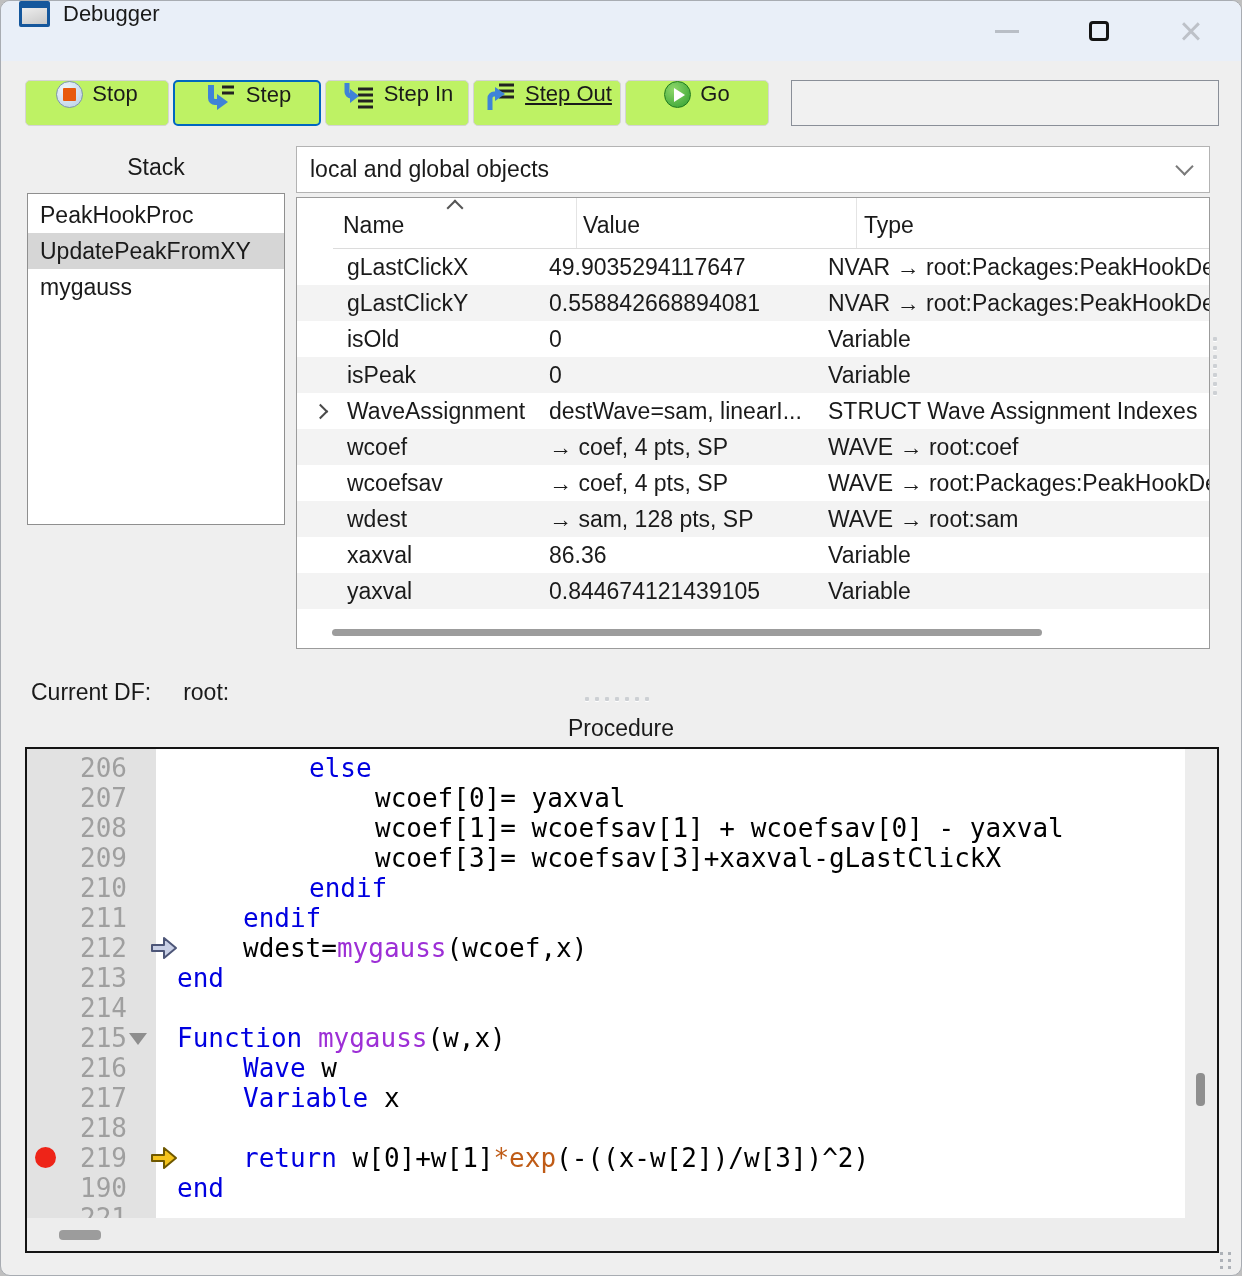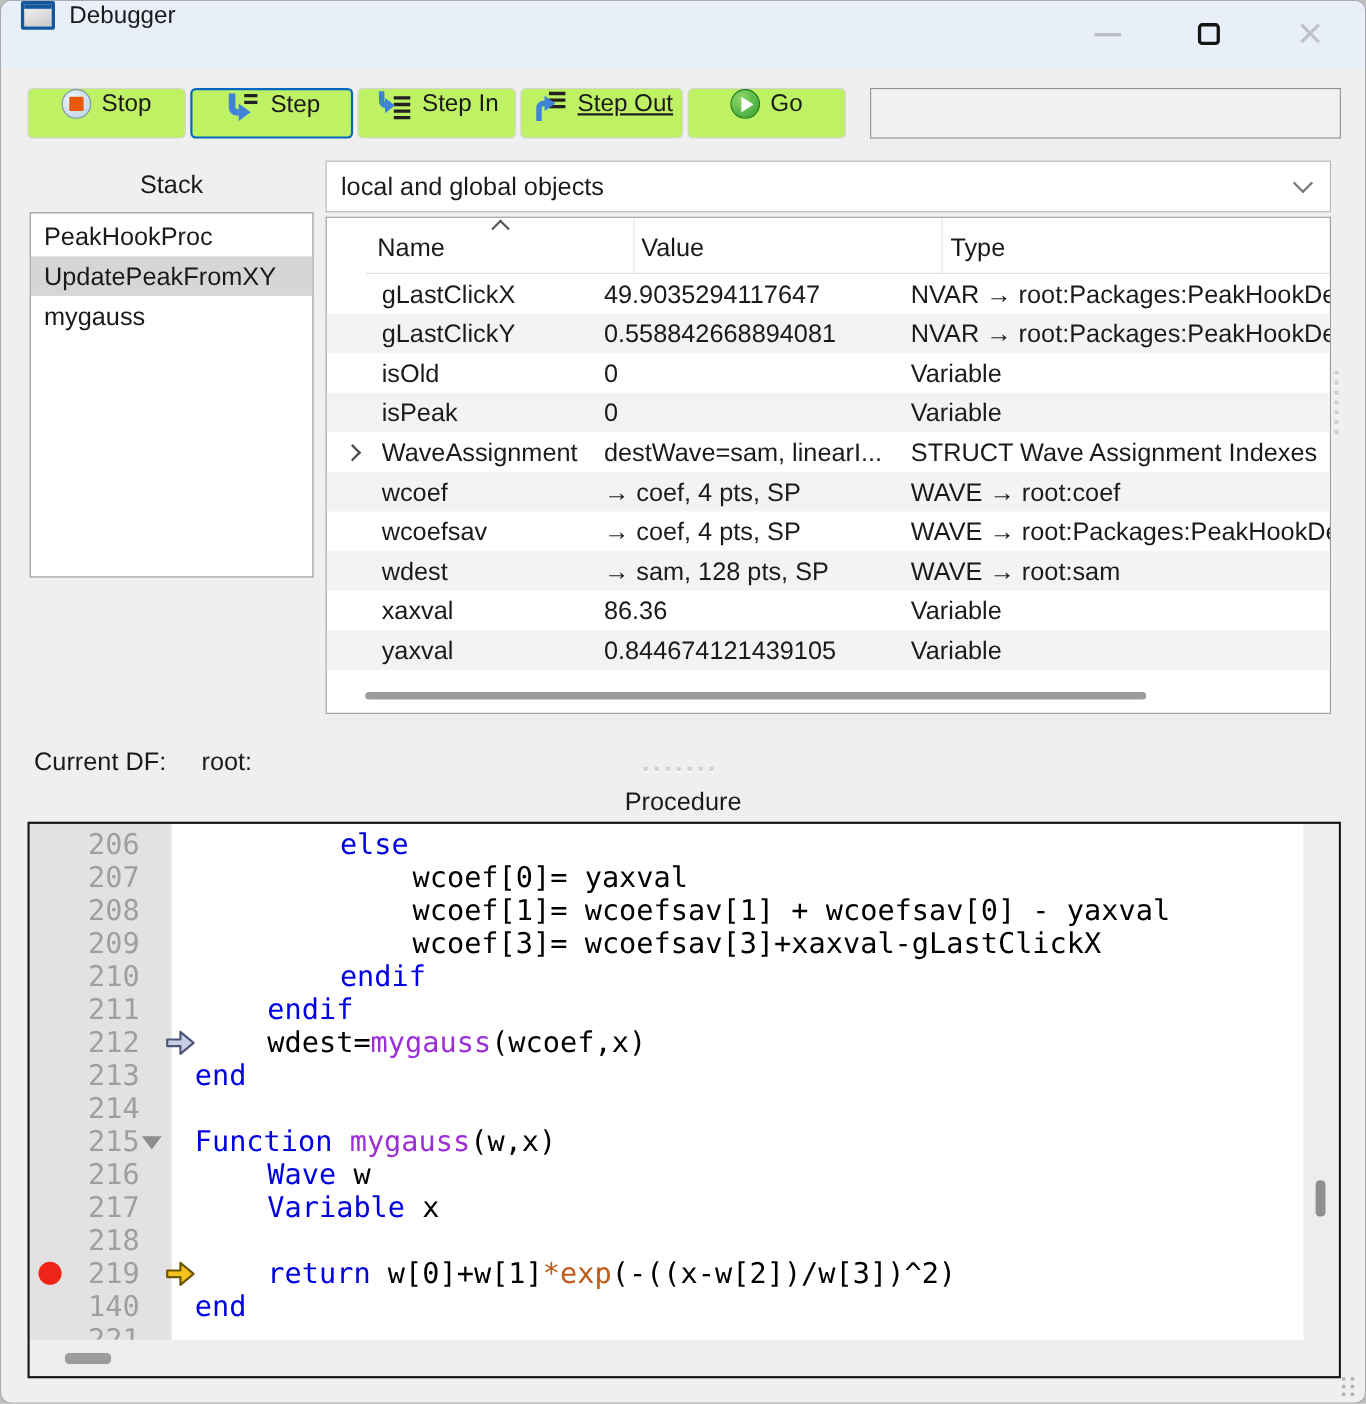--- a/index.html
+++ b/index.html
@@ -331,21 +331,21 @@
         </div>
         <div class="code-line">
           <span class="bp-dot"></span>
           <span class="ln">219</span>
           <span class="marker"><svg width="30" height="26" viewBox="0 0 30 26">
               <path d="M3 10 h12 v-7 l12 10 -12 10 v-7 h-12 z" fill="var(--exec-arrow-yellow)" stroke="#6f5800" stroke-width="2" stroke-linejoin="round"></path>
             </svg></span>
           <span class="code-text" style="padding-left: 66px;"><span class="tok-k">return</span><span class="tok-p"> w[0]+w[1]</span><span class="tok-b">*exp</span><span class="tok-p">(-((x-w[2])/w[3])^2)</span></span>
         </div>
         <div class="code-line">
-          <span class="ln">140</span>
+          <span class="ln">190</span>
           <span class="code-text" style="padding-left: 0px;"><span class="tok-k">end</span></span>
         </div>
         <div class="code-line">
           <span class="ln">221</span>
           <span class="code-text" style="padding-left: 0px;"></span>
         </div>
       </div>
   </div>
 
   <div class="resize-grip">

